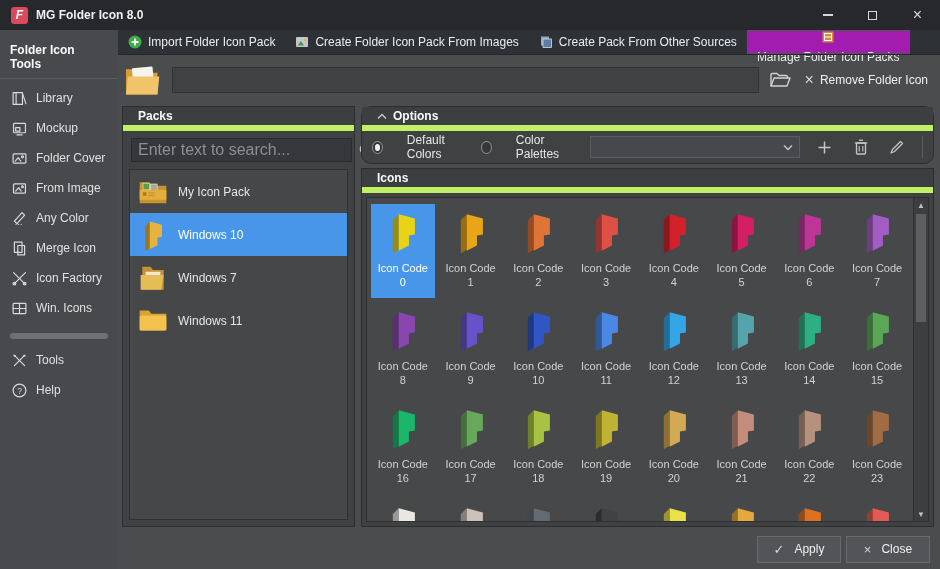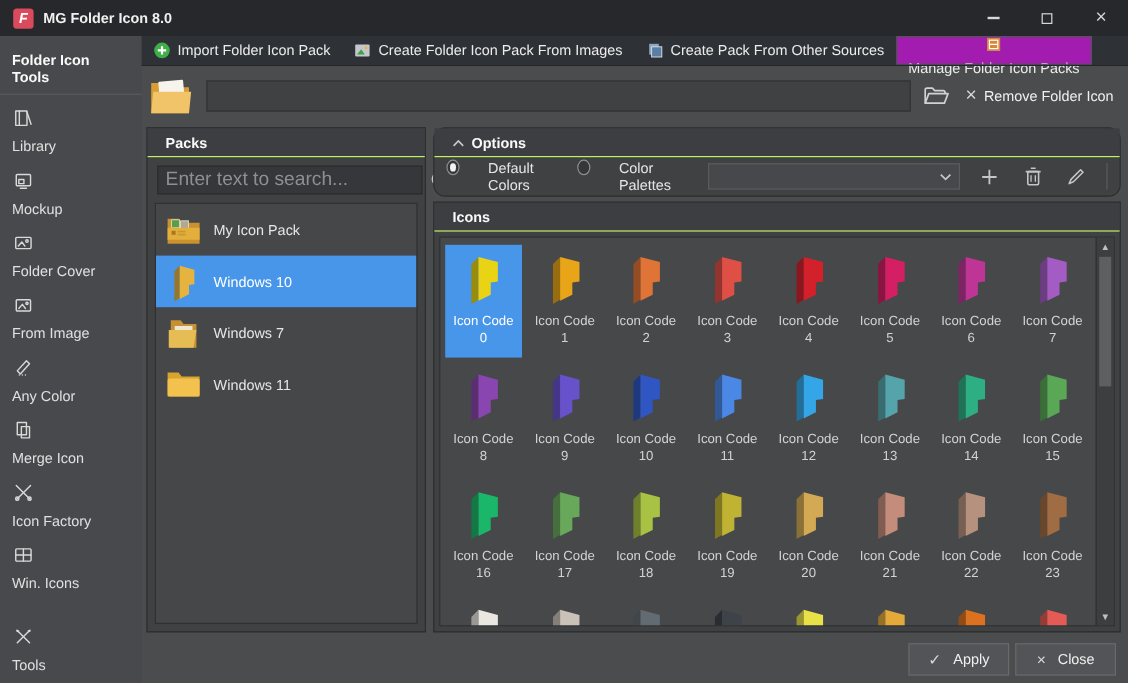--- a/index.html
+++ b/index.html
@@ -15,21 +15,21 @@
   .win-controls { margin-left:auto; display:flex; height:100%; }
   .win-btn { width:45px; height:100%; display:flex; align-items:center; justify-content:center; color:#d8d8d8; cursor:default; }
   .win-btn .min-glyph { width:10px; height:0; border-top:2px solid #d8d8d8; display:inline-block; }
   .win-btn .max-glyph { width:9px; height:9px; border:1px solid #d8d8d8; display:inline-block; }
   .win-btn .close-glyph { font-size:16px; line-height:1; }
 
   
   .body-row { flex:1; display:flex; min-height:0; }
   .sidebar { width:118px; background:#47494c; flex:0 0 118px; display:flex; flex-direction:column; padding-top:4px; }
   .sb-header { font-weight:bold; color:#fafafa; padding:9px 10px 7px 10px; border-bottom:1px solid #595b5d; margin-bottom:4px; }
-  .sb-item { display:flex; align-items:flex-start; gap:8px; padding:6px 10px; color:#e0e0e0; cursor:default;flex-direction:column; }
+  .sb-item { display:flex; align-items:center; gap:8px; padding:6px 10px; color:#e0e0e0; cursor:default; }
   .sb-icon { width:18px; height:18px; display:flex; align-items:center; justify-content:center; flex:0 0 18px; }
   .sb-icon svg { display:block; }
   .sb-splitter { height:6px; width:98px; margin:10px auto 6px auto; background:#6e7072; border-radius:3px; }
 
   .right-col { flex:1; display:flex; flex-direction:column; min-width:0; }
 
   
   .toolbar { height:24px; flex:0 0 24px; background:#2e3135; display:flex; align-items:stretch; }
   .tb-btn { display:flex; align-items:center; gap:6px; padding:0 10px; color:#ececec; cursor:default; }
   .tb-btn.active { background:#a21caf; outline:1px solid #53565b; outline-offset:-1px;flex-direction:column; }
@@ -40,36 +40,36 @@
   .target-bar { height:50px; flex:0 0 50px; display:flex; align-items:center; padding:0 8px 0 6px; gap:8px; border-top:1px solid #232528; }
   .target-folder { width:40px; height:36px; flex:0 0 40px; }
   .path-input { flex:1; height:26px; background:#3f4143; border:1px solid #303234; color:#e6e6e6; padding:0 6px; font-family:"Liberation Sans",sans-serif; font-size:12px; }
   .icon-btn { width:26px; height:24px; display:flex; align-items:center; justify-content:center; cursor:default; }
   .remove-btn { display:flex; align-items:center; gap:6px; padding:0 4px; color:#f0f0f0; cursor:default; }
   .remove-btn .x { font-size:16px; color:#d8d8d8; }
 
   
   .main-row { flex:1; display:flex; padding:2px 6px 2px 4px; gap:6px; min-height:0; }
   .panel { border:1px solid #2b2d2f; background:#3f4143; display:flex; flex-direction:column; min-height:0; }
-  .panel-header { height:24px; flex:0 0 24px; background:#3c3e41; border-bottom:1px solid #bef264;
+  .panel-header { height:24px; flex:0 0 24px; background:#3c3e41; border-bottom:6px solid #bef264;
                   display:flex; align-items:center; padding:0 15px; font-weight:bold; color:#fafafa; gap:6px; }
 
   .packs-panel { width:233px; flex:0 0 233px; }
   .search-row { display:flex; align-items:center; gap:6px; padding:7px 8px; }
   .search-input { flex:1; height:24px; background:#35373a; border:1px solid #2a2c2e; color:#e6e6e6; padding:0 6px; font-family:"Liberation Sans",sans-serif; font-size:16px; }
   .search-input::placeholder { color:#8d8f91; }
   .packs-list { flex:1; margin:0 6px 6px 6px; background:#454749; border:1px solid #2e3032; overflow:hidden; }
   .pack-item { display:flex; align-items:center; gap:10px; padding:5px 8px; height:43px; cursor:default; }
   .pack-item.selected { background:#4796ea; color:#fff; }
   .pack-icon { width:30px; height:30px; flex:0 0 30px; display:flex; align-items:center; justify-content:center; }
 
   .right-stack { flex:1; display:flex; flex-direction:column; gap:4px; min-width:0; }
   .options-panel { flex:0 0 58px;border-radius:10px; }
   .opt-controls { display:flex; align-items:center; gap:14px; padding:0 10px; height:32px; }
-  .radio { display:flex; gap:24px; cursor:default; color:#e6e6e6; }
+  .radio { display:flex; align-items:center; gap:24px; cursor:default; color:#e6e6e6; }
   .radio-dot { width:13px; height:13px; border-radius:50%; background:#35373a; border:1px solid #8d8f91; position:relative; }
   .radio.checked .radio-dot::after { content:""; position:absolute; inset:2px; border-radius:50%; background:#f2f2f2; }
   .palette-select { width:245px; height:22px; background:#46484b; border:1px solid #5a5c5e; display:flex; align-items:center; justify-content:flex-end; padding:0 6px; color:#c8c8c8; cursor:default; }
   .small-tool { width:26px; height:22px; display:flex; align-items:center; justify-content:center; color:#c6c6c6; cursor:default; }
   .small-tool svg { display:block; }
   .v-sep { width:1px; height:22px; background:#5a5c5e; }
 
   .icons-panel { flex:1; }
   .icons-body { flex:1; display:flex; min-height:0; margin:4px; border:1px solid #2e3032; background:#46484a; }
   .grid-wrap { flex:1; overflow:hidden; padding:6px 4px; }

